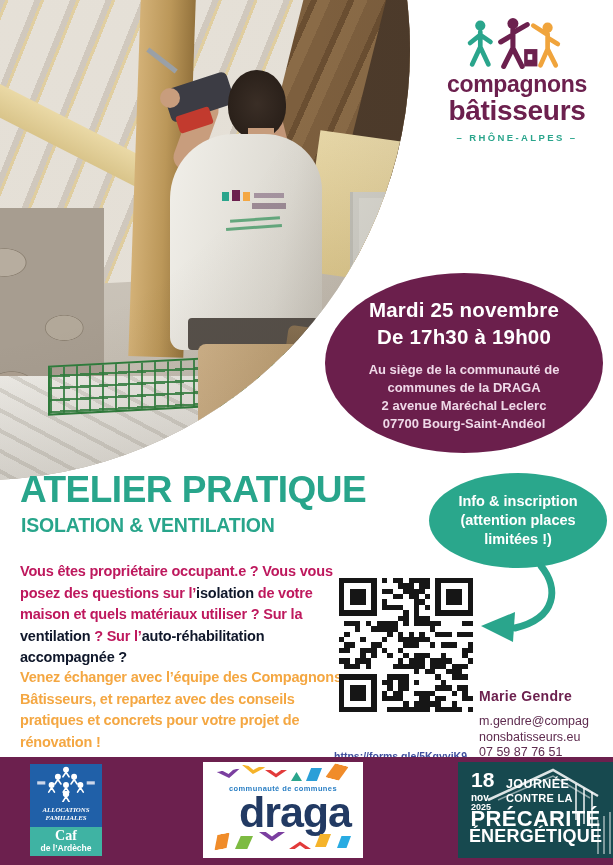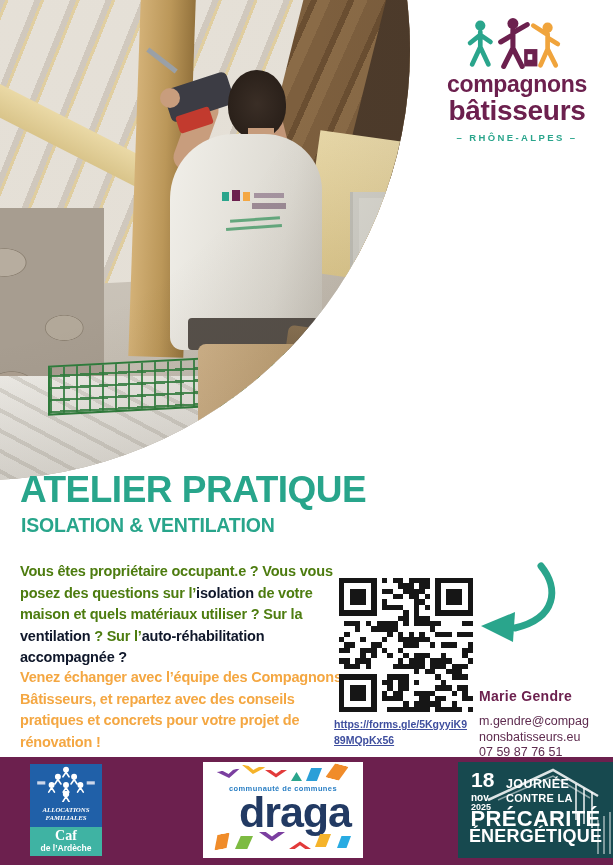--- a/index.html
+++ b/index.html
@@ -27,33 +27,33 @@
   .event-venue{margin-top:11px;font-size:13px;font-weight:600;color:#EFD9E8;line-height:18px;}
 
   
   .title{position:absolute;left:20px;top:469px;font-size:37px;font-weight:700;color:#28A58B;letter-spacing:-.5px;}
   .subtitle{position:absolute;left:21px;top:514px;font-size:19.5px;font-weight:700;color:#28A58B;letter-spacing:-.2px;}
 
   
   .para{position:absolute;left:20px;width:325px;font-size:14.5px;font-weight:700;line-height:21.5px;letter-spacing:-.2px;}
   .para-1{top:561px;}
   .para-2{top:667px;color:#F4A742;}
-  .seg.orange{color:#4d7c0f;}
+  .seg.orange{color:#be185d;}
   .seg.teal{color:#0f172a;}
 
   
   .cta-ellipse{position:absolute;left:429px;top:473px;width:178px;height:95px;border-radius:50%;
     background:#2AA78C;color:#fff;text-align:center;font-size:14.5px;font-weight:700;
     line-height:19px;padding-top:19px;box-sizing:border-box;}
 
   
   .qr-box{position:absolute;left:339px;top:578px;width:134px;height:134px;background:#fff;}
   .reg-link{position:absolute;left:334px;top:716px;width:150px;font-size:10.5px;font-weight:600;
     color:#3E4E9E;line-height:16px;text-decoration:underline;cursor:pointer;}
-  .reg-link span{display:block;}
+  .reg-link span{display:block;margin-top:32px;}
   .contact{position:absolute;left:479px;top:688px;width:134px;color:#6C204E;}
   .contact-name{font-size:14px;font-weight:700;letter-spacing:.3px;margin-bottom:10px;}
   .contact-line{font-size:12.5px;font-weight:500;color:#5E2B4F;line-height:15.5px;}
 
   
   .footer{position:absolute;left:0;top:757px;width:613px;height:108px;background:#6C204E;}
   .caf{position:absolute;left:30px;top:7px;width:72px;height:92px;}
   .caf-blue{position:absolute;left:0;top:0;width:72px;height:63px;background:#2060A8;text-align:center;}
   .caf-org{font-size:6.8px;font-weight:700;font-style:italic;color:#fff;
     font-family:"Liberation Serif","DejaVu Serif",serif;line-height:8px;}
@@ -154,27 +154,42 @@
       <g stroke="#F0A43C" stroke-width="4.6" stroke-linecap="round" fill="none">
         <path d="M80 15 V30 M80 16 L66 7 M80 19 L90 25 M80 30 L73 46 M80 30 L88 46"></path>
       </g>
       <circle cx="80" cy="9" r="5" fill="#F0A43C"></circle>
     </svg>
     <div class="brand-name1">compagnons</div>
     <div class="brand-name2">bâtisseurs</div>
     <div class="brand-region">–  RHÔNE-ALPES  –</div>
   </div>
 
+  <div class="event-ellipse">
+    <div class="event-date">Mardi 25 novembre</div>
+    <div class="event-date">De 17h30 à 19h00</div>
+    <div class="event-venue">
+      <div>Au siège de la communauté de</div>
+      <div>communes de la DRAGA</div>
+      <div>2 avenue Maréchal Leclerc</div>
+      <div>07700 Bourg-Saint-Andéol</div>
+    </div>
+  </div>
 
   <div class="title">ATELIER PRATIQUE</div>
   <div class="subtitle">ISOLATION &amp; VENTILATION</div>
 
   <div class="para para-1" id="intro-1"><span class="seg orange">Vous êtes propriétaire occupant.e ? Vous vous posez des questions sur l’</span><span class="seg teal">isolation</span><span class="seg orange"> de votre maison et quels matériaux utiliser ? Sur la </span><span class="seg teal">ventilation</span><span class="seg orange"> ? Sur l’</span><span class="seg teal">auto-réhabilitation accompagnée ?</span></div>
   <div class="para para-2">Venez échanger avec l’équipe des Compagnons Bâtisseurs, et repartez avec des conseils pratiques et concrets pour votre projet de rénovation !</div>
 
+  <div class="cta-ellipse">
+    <div>Info &amp; inscription</div>
+    <div>(attention places</div>
+    <div>limitées !)</div>
+  </div>
 
   <svg class="abs" style="left:453px;top:560px;" width="112" height="94" viewBox="0 0 112 94">
     <path d="M 88 6 C 106 28, 104 58, 62 68" fill="none" stroke="#2AA58C" stroke-width="7" stroke-linecap="round"></path>
     <polygon points="28,66 62,52 60,82" fill="#2AA58C"></polygon>
   </svg>
 
   <div class="qr-box" id="qr-box"><svg viewBox="0 0 25 25" shape-rendering="crispEdges" style="width:100%;height:100%">
         <rect x="0" y="0" width="1" height="1" fill="#161616"></rect>
         <rect x="1" y="0" width="1" height="1" fill="#161616"></rect>
         <rect x="2" y="0" width="1" height="1" fill="#161616"></rect>

